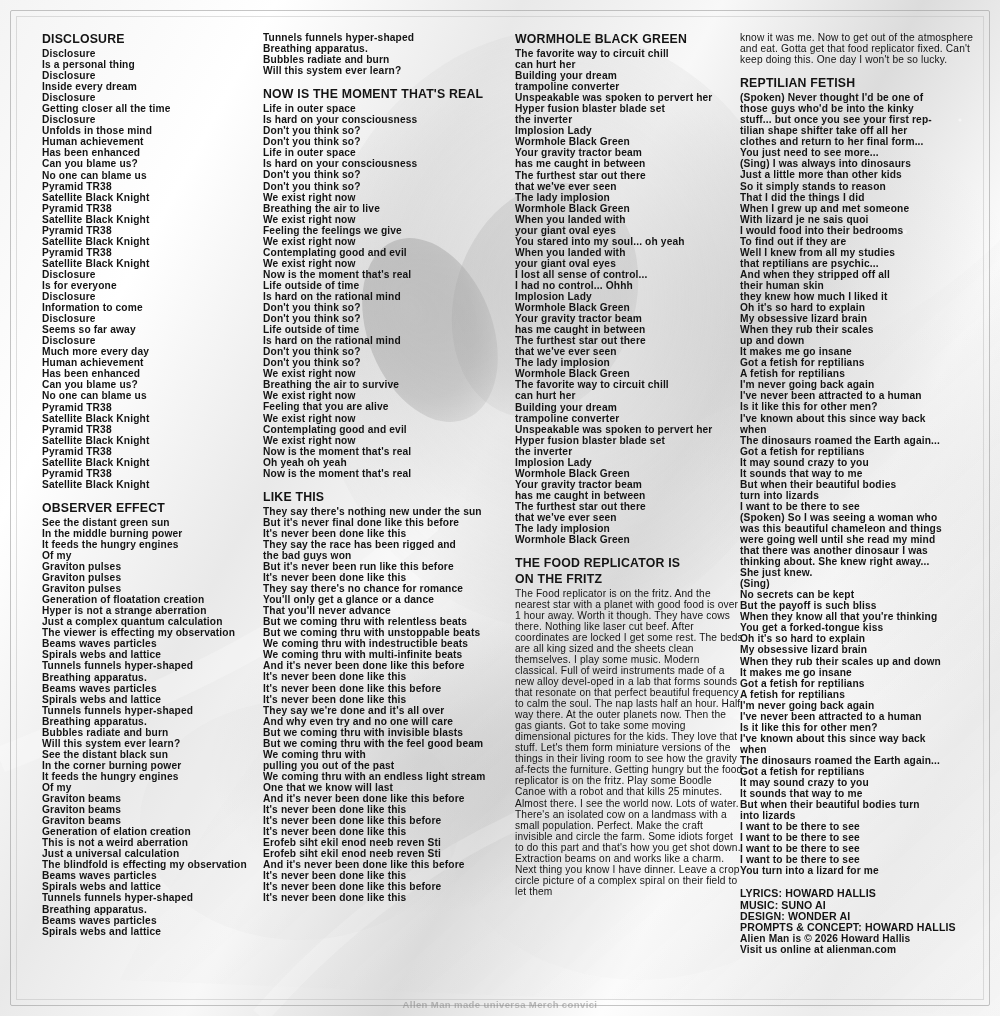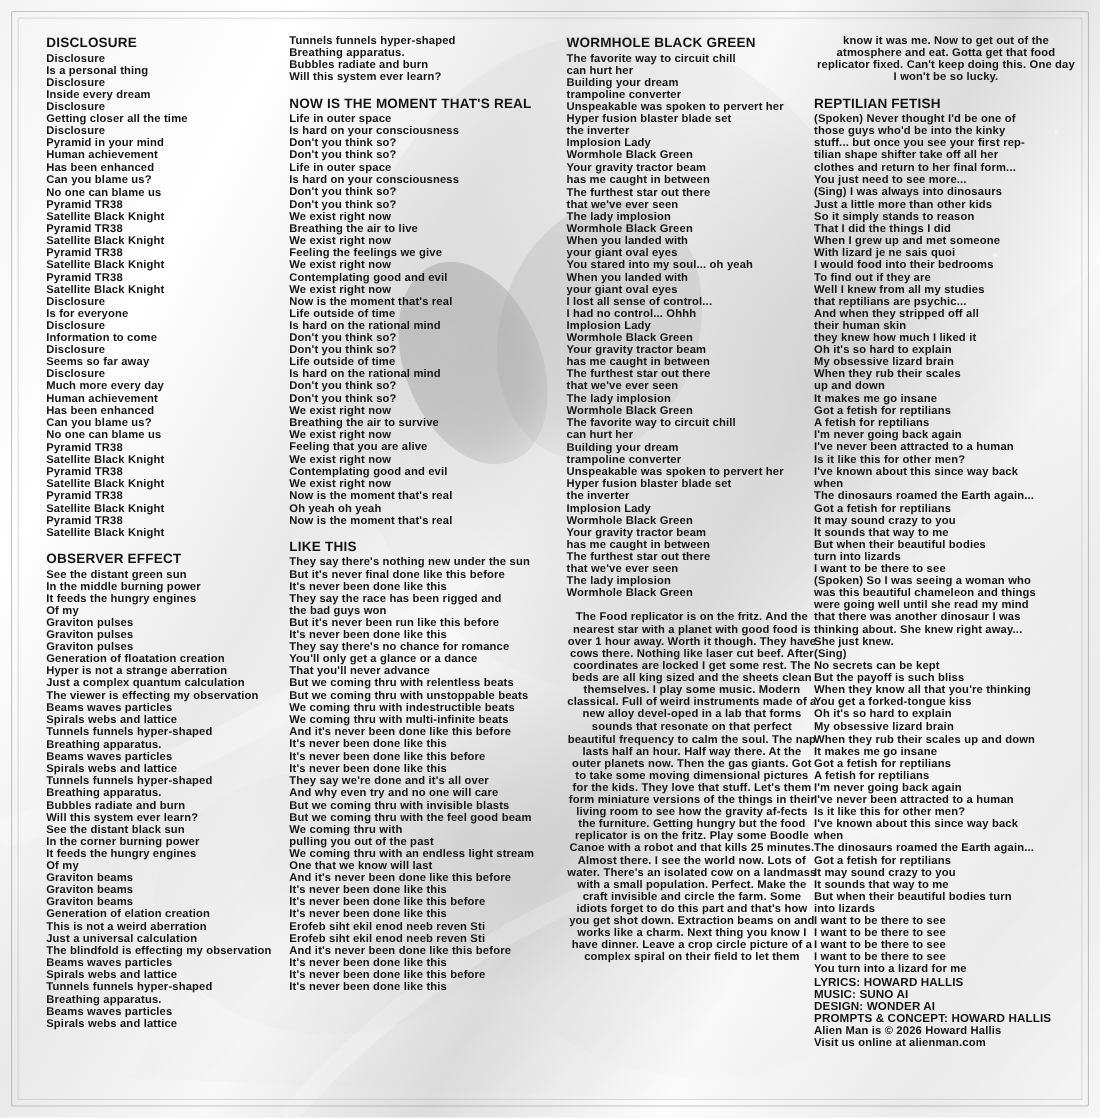--- a/index.html
+++ b/index.html
@@ -57,25 +57,24 @@
   .song-title{
     font-size:12.3px;
     line-height:15.5px;
     font-weight:bold;
     letter-spacing:0.2px;
     margin-bottom:0.5px;
     white-space:pre-line;
   }
   .line{white-space:pre;}
   .prose{
-    font-size:10.2px;line-height:11.05px;font-weight:bold;
+    font-size:10.2px;line-height:11.05px;font-weight:normal;
     white-space:pre-line;
-    text-align:center;
-  }
-  .credits{margin-top:0;}
+  }
+  .credits{margin-top:12px;}
   .credits .cline{white-space:pre;}
   .credits .cbig{font-size:10.6px;letter-spacing:0.1px;}
   .watermark{
     position:absolute;left:0;right:0;bottom:6px;
     text-align:center;
     font-size:9.5px;font-weight:bold;
     color:rgba(135,135,135,0.55);
     letter-spacing:0.4px;
     font-family:"Liberation Sans", sans-serif;
   }
@@ -124,21 +123,21 @@
     <div class="col" id="col1">
         <div class="song">
           <div class="song-title">DISCLOSURE</div>
           <div class="line">Disclosure</div>
           <div class="line">Is a personal thing</div>
           <div class="line">Disclosure</div>
           <div class="line">Inside every dream</div>
           <div class="line">Disclosure</div>
           <div class="line">Getting closer all the time</div>
           <div class="line">Disclosure</div>
-          <div class="line">Pyramid in your mind</div>
+          <div class="line">Unfolds in those mind</div>
           <div class="line">Human achievement</div>
           <div class="line">Has been enhanced</div>
           <div class="line">Can you blame us?</div>
           <div class="line">No one can blame us</div>
           <div class="line">Pyramid TR38</div>
           <div class="line">Satellite Black Knight</div>
           <div class="line">Pyramid TR38</div>
           <div class="line">Satellite Black Knight</div>
           <div class="line">Pyramid TR38</div>
           <div class="line">Satellite Black Knight</div>
@@ -334,20 +333,22 @@
           <div class="line">Implosion Lady</div>
           <div class="line">Wormhole Black Green</div>
           <div class="line">Your gravity tractor beam</div>
           <div class="line">has me caught in between</div>
           <div class="line">The furthest star out there</div>
           <div class="line">that we've ever seen</div>
           <div class="line">The lady implosion</div>
           <div class="line">Wormhole Black Green</div>
         </div>
         <div class="song">
+          <div class="song-title">THE FOOD REPLICATOR IS
+ON THE FRITZ</div>
           <div class="prose">The Food replicator is on the fritz. And the nearest star with a planet with good food is over 1 hour away. Worth it though. They have cows there. Nothing like laser cut beef. After coordinates are locked I get some rest. The beds are all king sized and the sheets clean themselves. I play some music. Modern classical. Full of weird instruments made of a new alloy devel-oped in a lab that forms sounds that resonate on that perfect beautiful frequency to calm the soul. The nap lasts half an hour. Half way there. At the outer planets now. Then the gas giants. Got to take some moving dimensional pictures for the kids. They love that stuff. Let's them form miniature versions of the things in their living room to see how the gravity af-fects the furniture. Getting hungry but the food replicator is on the fritz. Play some Boodle Canoe with a robot and that kills 25 minutes. Almost there. I see the world now. Lots of water. There's an isolated cow on a landmass with a small population. Perfect. Make the craft invisible and circle the farm. Some idiots forget to do this part and that's how you get shot down. Extraction beams on and works like a charm. Next thing you know I have dinner. Leave a crop circle picture of a complex spiral on their field to let them</div>
         </div>
       </div>
     <div class="col" id="col4">
         <div class="song">
           <div class="prose">know it was me. Now to get out of the atmosphere and eat. Gotta get that food replicator fixed. Can't keep doing this. One day I won't be so lucky.</div>
         </div>
         <div class="song">
           <div class="song-title">REPTILIAN FETISH</div>
           <div class="line">(Spoken) Never thought I'd be one of</div>
@@ -426,13 +427,14 @@
           <div class="cline cbig">LYRICS: HOWARD HALLIS</div>
           <div class="cline cbig">MUSIC: SUNO AI</div>
           <div class="cline cbig">DESIGN: WONDER AI</div>
           <div class="cline cbig">PROMPTS &amp; CONCEPT: HOWARD HALLIS</div>
           <div class="cline">Alien Man is © 2026 Howard Hallis</div>
           <div class="cline">Visit us online at alienman.com</div>
         </div>
       </div>
   </div>
 
+  <div class="watermark">Allen Man made universa Merch convici</div>
 </div>
 
 </body></html>

